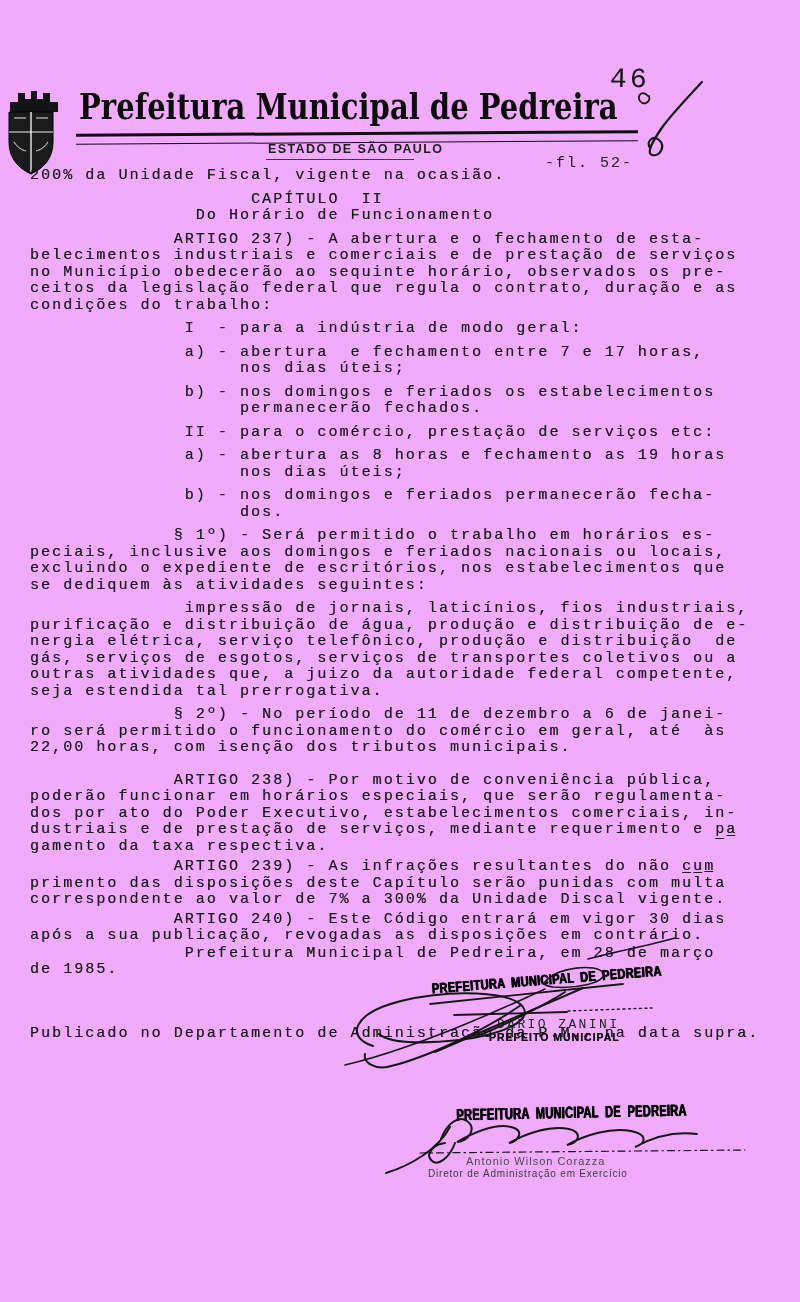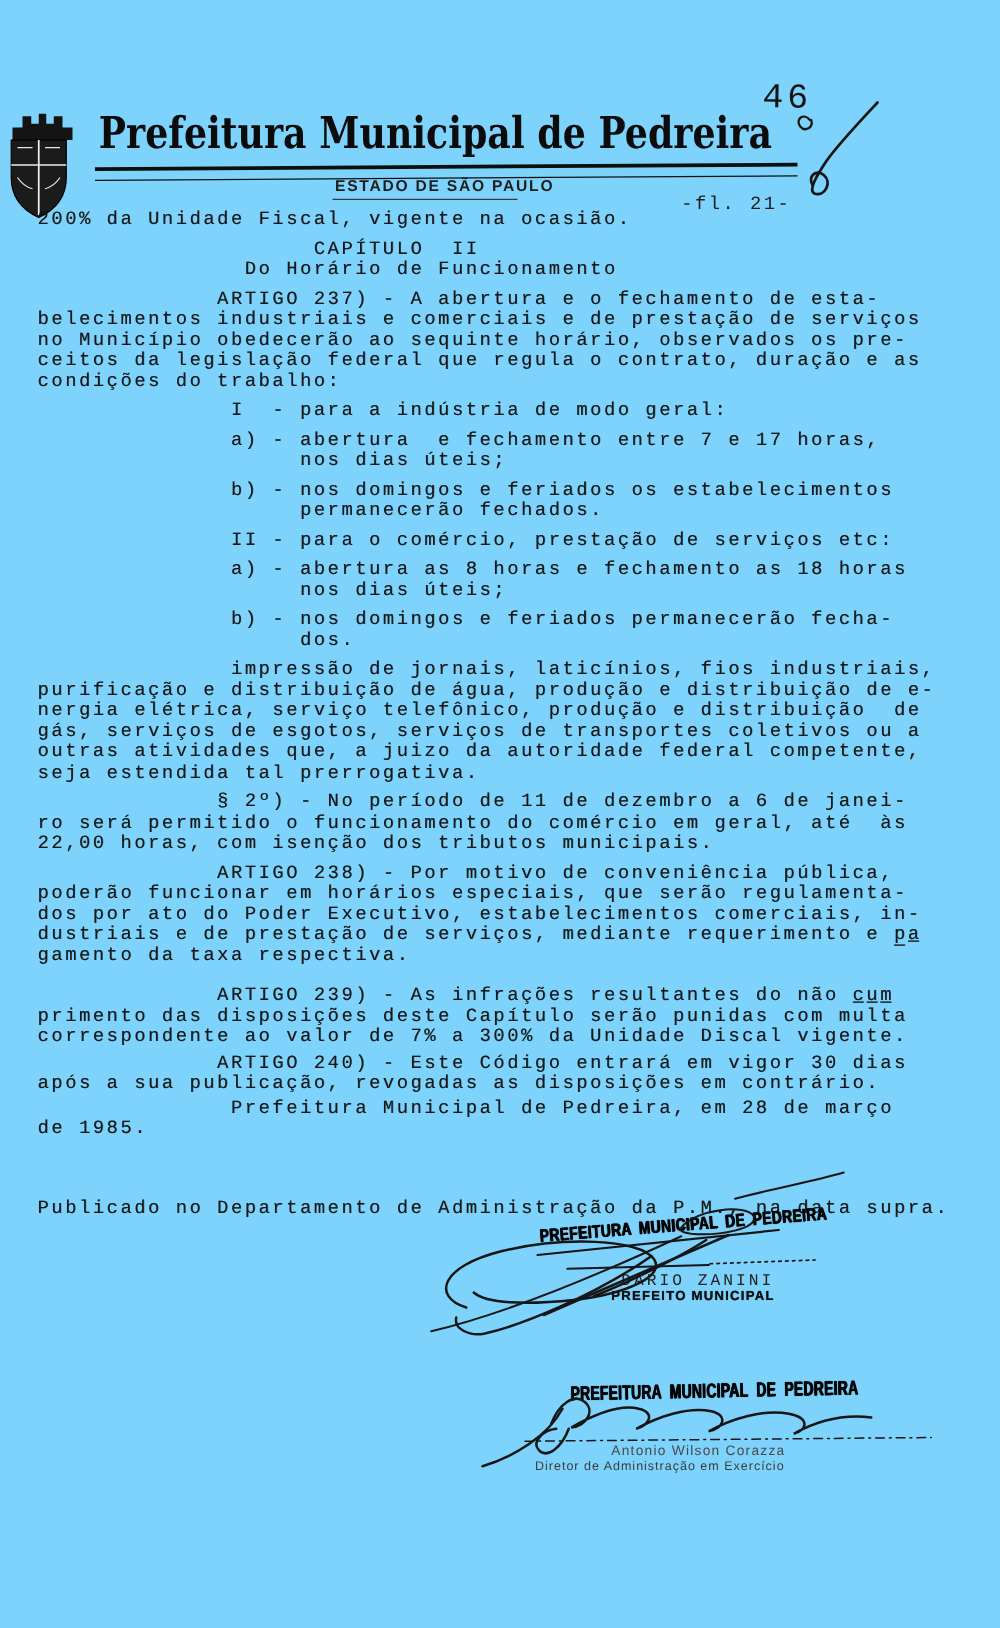--- a/index.html
+++ b/index.html
@@ -1,16 +1,16 @@
 <!DOCTYPE html>
 <html><head>
 <meta charset="utf-8">
 <style>
   html,body{margin:0;padding:0;background:#e8e8e8;}
-  .page{position:relative;width:800px;height:1302px;margin:0 auto;background:#7dd3fc;overflow:hidden;
+  .page{position:relative;width:800px;height:1302px;margin:0 auto;background:#f0abfc;overflow:hidden;
         font-family:"Liberation Mono","DejaVu Sans Mono",monospace;color:#181818;}
   
   .coat{position:absolute;left:2px;top:86px;width:58px;height:92px;}
   .title{position:absolute;left:79px;top:88px;font-family:"DejaVu Serif","Liberation Serif",serif;
          font-weight:bold;font-size:35px;line-height:38px;color:#0c0c0c;white-space:nowrap;
          transform:scaleX(.83);transform-origin:left top;}
   .title-rule{position:absolute;left:76px;top:132px;width:562px;height:7px;
               border-top:3.5px solid #0e0e0e;border-bottom:1.6px solid #0e0e0e;
               transform:rotate(-.35deg);}
   .estado{position:absolute;left:268px;top:142px;font-family:"Liberation Sans","DejaVu Sans",sans-serif;
@@ -34,21 +34,21 @@
   .stamp{position:absolute;font-family:"Liberation Sans","DejaVu Sans",sans-serif;font-weight:bold;
          color:#050505;white-space:nowrap;text-shadow:0 0 .7px #000,.8px 0 0 #000;}
   .stamp1{left:431px;top:981px;font-size:12.5px;letter-spacing:.4px;word-spacing:3px;
           transform:rotate(-4.5deg) scaleX(.88) scaleY(1.15);transform-origin:left top;}
   .stamp2{left:456px;top:1106px;font-size:13.5px;letter-spacing:.3px;word-spacing:4px;
           transform:rotate(-1.2deg) scaleX(.82) scaleY(1.2);transform-origin:left top;}
   .sig-name1{position:absolute;left:497px;top:1017px;font-size:13px;letter-spacing:2.4px;color:#222;}
   .sig-role1{position:absolute;left:489px;top:1031px;font-family:"Liberation Sans",sans-serif;
              font-weight:bold;font-size:10.5px;letter-spacing:1px;color:#111;
              text-shadow:0 0 .6px #000;}
-  .sig-name2{position:absolute;left:489px;top:1155px;font-family:"Liberation Sans",sans-serif;
+  .sig-name2{position:absolute;left:466px;top:1155px;font-family:"Liberation Sans",sans-serif;
              font-size:11px;letter-spacing:1px;color:#4a4a4a;}
   .sig-role2{position:absolute;left:428px;top:1168px;font-family:"Liberation Sans",sans-serif;
              font-size:10px;letter-spacing:.8px;color:#3c3c3c;}
   .overlay{position:absolute;left:0;top:0;width:800px;height:1302px;pointer-events:none;}
 </style>
 </head>
 <body>
 
 <div class="page">
 
@@ -57,43 +57,47 @@
     <path d="M7,26 h44 v30 c0,16 -9,26 -22,32 c-13,-6 -22,-16 -22,-32 z" fill="#1b1b1b" stroke="#000"></path>
     <path d="M29,26 V86" stroke="#efefe8" stroke-width="1.4"></path>
     <path d="M7,46 H51" stroke="#efefe8" stroke-width="1.2"></path>
     <path d="M12,32 h12 M34,32 h12 M12,56 c4,6 8,8 12,9 M46,56 c-4,6 -8,8 -12,9" stroke="#e8e8e0" stroke-width="1" fill="none"></path>
   </svg>
 
   <div class="title">Prefeitura Municipal de Pedreira</div>
   <div class="title-rule"></div>
   <div class="estado">ESTADO DE SÃO PAULO</div>
   <div class="estado-rule"></div>
-  <div class="folio">-fl. 21-</div>
+  <div class="folio">-fl. 52-</div>
   <div class="hand46">46</div>
 
   <div class="doc">
     <div id="body-paragraphs">
         <div class="para">200% da Unidade Fiscal, vigente na ocasião.</div>
         <div class="para">                    CAPÍTULO  II
                Do Horário de Funcionamento</div>
         <div class="para">             ARTIGO 237) - A abertura e o fechamento de esta-
 belecimentos industriais e comerciais e de prestação de serviços
 no Município obedecerão ao sequinte horário, observados os pre-
 ceitos da legislação federal que regula o contrato, duração e as
 condições do trabalho:</div>
         <div class="para">              I  - para a indústria de modo geral:</div>
         <div class="para">              a) - abertura  e fechamento entre 7 e 17 horas,
                    nos dias úteis;</div>
         <div class="para">              b) - nos domingos e feriados os estabelecimentos
                    permanecerão fechados.</div>
         <div class="para">              II - para o comércio, prestação de serviços etc:</div>
-        <div class="para">              a) - abertura as 8 horas e fechamento as 18 horas
+        <div class="para">              a) - abertura as 8 horas e fechamento as 19 horas
                    nos dias úteis;</div>
         <div class="para">              b) - nos domingos e feriados permanecerão fecha-
                    dos.</div>
+        <div class="para">             § 1º) - Será permitido o trabalho em horários es-
+peciais, inclusive aos domingos e feriados nacionais ou locais,
+excluindo o expediente de escritórios, nos estabelecimentos que
+se dediquem às atividades seguintes:</div>
         <div class="para">              impressão de jornais, laticínios, fios industriais,
 purificação e distribuição de água, produção e distribuição de e-
 nergia elétrica, serviço telefônico, produção e distribuição  de
 gás, serviços de esgotos, serviços de transportes coletivos ou a
 outras atividades que, a juizo da autoridade federal competente,
 seja estendida tal prerrogativa.</div>
         <div class="para">             § 2º) - No período de 11 de dezembro a 6 de janei-
 ro será permitido o funcionamento do comércio em geral, até  às
 22,00 horas, com isenção dos tributos municipais.</div>
         <div class="para">             ARTIGO 238) - Por motivo de conveniência pública,

